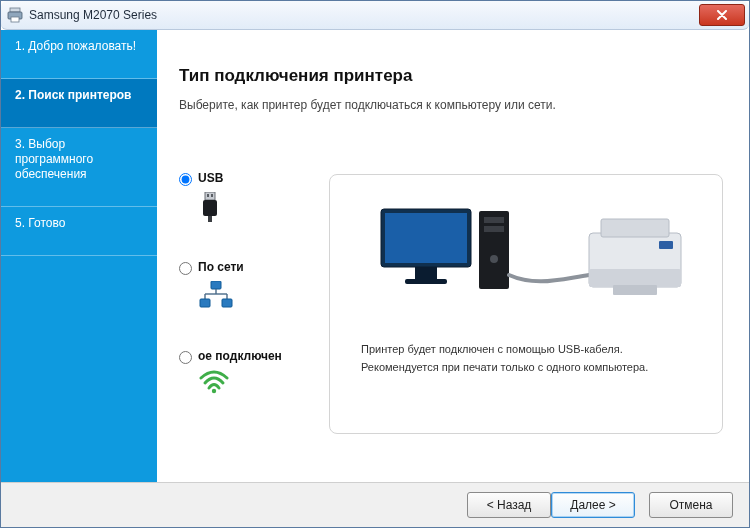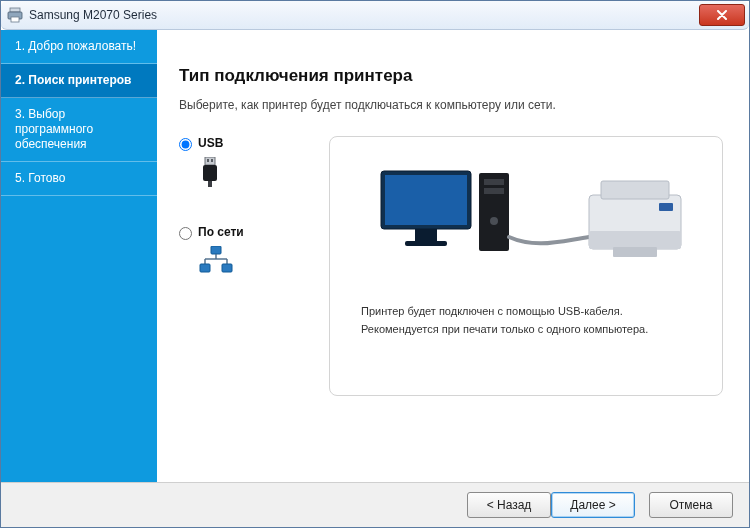--- a/index.html
+++ b/index.html
@@ -7,27 +7,27 @@
   
   .titlebar{height:28px;background:linear-gradient(#f6f9fd,#e2ecf8);border-bottom:1px solid #b9c9dd;display:flex;align-items:center;padding:0 6px;position:relative;border-radius:6px;}
   .titlebar .app-icon{width:16px;height:16px;margin-right:6px;}
   .titlebar .title{font-size:12px;color:#1e2a3a;}
   .titlebar .close{position:absolute;right:4px;top:3px;width:44px;height:20px;border-radius:3px;background:linear-gradient(#e46a5e,#c9361f);border:1px solid #8f2515;display:flex;align-items:center;justify-content:center;}
   .titlebar .close svg{display:block;}
   
   .body{flex:1;display:flex;min-height:0;}
   
   .sidebar{width:186px;background:#0e9adf;color:#fff;display:flex;flex-direction:column;}
-  .side-item{padding:9px 12px 9px 14px;font-size:12px;border-bottom:1px solid rgba(255,255,255,0.35);line-height:1.25;}
+  .side-item{padding:9px 12px 24px 14px;font-size:12px;border-bottom:1px solid rgba(255,255,255,0.35);line-height:1.25;}
   .side-item.active{background:#0079bf;font-weight:bold;}
   
   .main{flex:1;padding:22px 26px 10px 22px;position:relative;display:flex;flex-direction:column;}
   .heading{font-size:17px;font-weight:bold;color:#111;margin:14px 0 2px;}
   .subhead{font-size:12px;color:#444;margin:10px 0 24px;}
-  .content{flex:1;display:flex;align-items:flex-start;}
+  .content{flex:1;display:flex;align-items:center;}
   .options{width:150px;}
   .opt{margin-bottom:40px;}
   .opt-row{display:flex;align-items:flex-start;gap:6px;}
   .opt-row input{margin:2px 0 0;}
   .opt-label{font-weight:bold;font-size:12px;color:#111;}
   .opt-icon{margin:6px 0 0 20px;width:30px;height:28px;}
   
   .illust{flex:1;border:1px solid #d4d4d4;border-radius:8px;background:#fff;padding:14px 31px 20px;min-height:260px;box-sizing:border-box;}
   .diagram{height:130px;display:flex;align-items:flex-end;justify-content:center;gap:4px;position:relative;margin-bottom:24px;}
   .desc{font-size:11px;color:#333;margin:6px 0;}
@@ -109,20 +109,34 @@
                 <line x1="17" y1="8" x2="17" y2="13" stroke="#4a6a88" stroke-width="1.4"></line>
                 <line x1="6" y1="13" x2="28" y2="13" stroke="#4a6a88" stroke-width="1.4"></line>
                 <line x1="6" y1="13" x2="6" y2="18" stroke="#4a6a88" stroke-width="1.4"></line>
                 <line x1="28" y1="13" x2="28" y2="18" stroke="#4a6a88" stroke-width="1.4"></line>
                 <rect x="1" y="18" width="10" height="8" rx="1" fill="#2a7abf" stroke="#115a97"></rect>
                 <rect x="23" y="18" width="10" height="8" rx="1" fill="#2a7abf" stroke="#115a97"></rect>
               </svg>
             </div>
           </div>
 
+          <div class="opt">
+            <label class="opt-row">
+              <input type="radio" name="conn" style="">
+              <span class="opt-label">ое подключен</span>
+            </label>
+            <div class="opt-icon">
+              <svg width="30" height="24" viewBox="0 0 30 24">
+                <path d="M2 8 Q15 -4 28 8" fill="none" stroke="#3fae49" stroke-width="3" stroke-linecap="round"></path>
+                <path d="M6 13 Q15 3 24 13" fill="none" stroke="#3fae49" stroke-width="3" stroke-linecap="round"></path>
+                <path d="M10 18 Q15 11 20 18" fill="none" stroke="#3fae49" stroke-width="3" stroke-linecap="round"></path>
+                <circle cx="15" cy="21" r="2.2" fill="#3fae49"></circle>
+              </svg>
+            </div>
+          </div>
 
         </div>
 
         <div class="illust">
           <div class="diagram">
             <svg width="330" height="130" viewBox="0 0 330 130">
 
               <rect x="20" y="20" width="90" height="58" rx="3" fill="#10304f" stroke="#0a1c30"></rect>
               <rect x="24" y="24" width="82" height="50" fill="#1a5fa8"></rect>
               <rect x="54" y="78" width="22" height="12" fill="#0a1c30"></rect>

